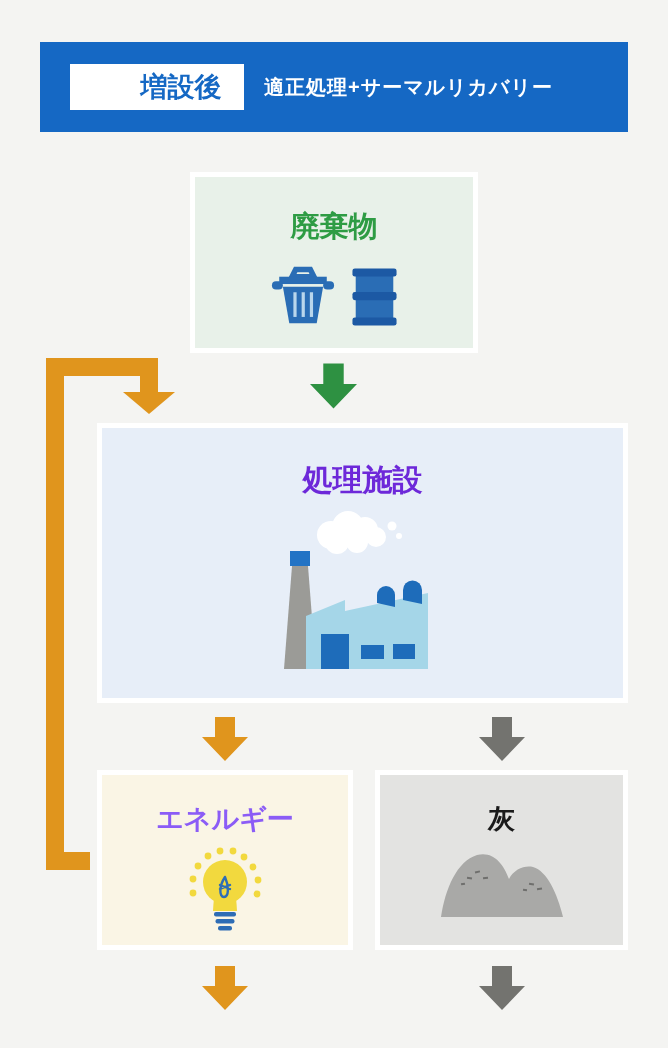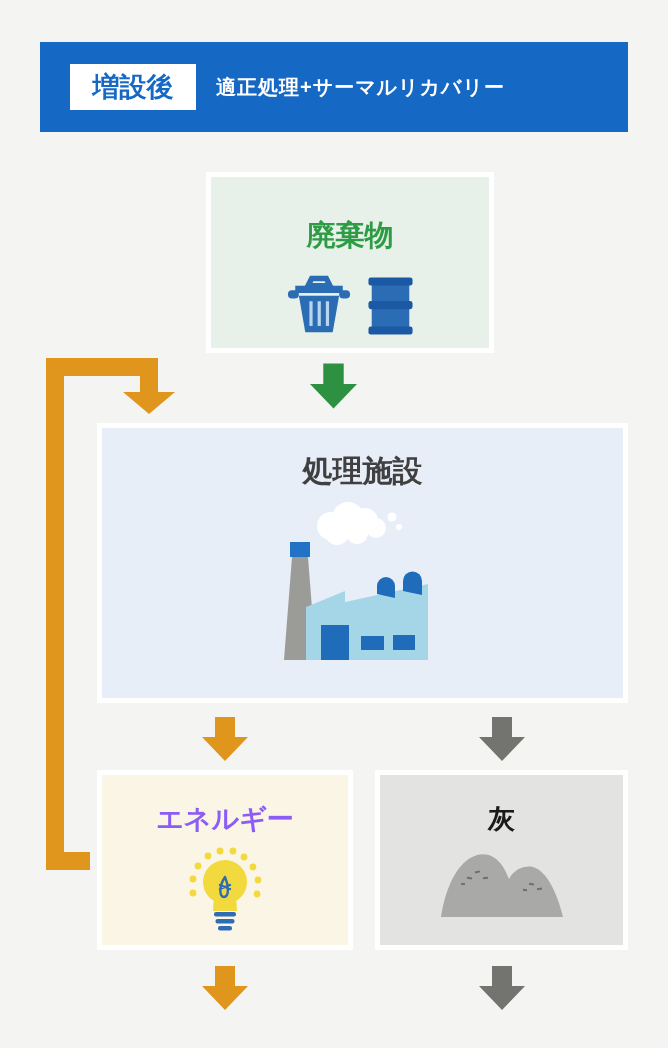--- a/index.html
+++ b/index.html
@@ -11,40 +11,40 @@
   .abs{position:absolute;}
 
   
   .header{
     left:40px;top:42px;width:588px;height:90px;background:#1568c4;
     display:flex;align-items:center;padding-left:30px;box-sizing:border-box;
   }
   .badge{
     width:126px;height:46px;background:#ffffff;color:#1568c4;
     display:flex;align-items:center;justify-content:center;
-    font-size:27px;font-weight:bold;flex:0 0 auto;
+    font-size:27px;font-weight:bold;flex:0 0 auto;padding-left:48px;
   }
   .header-title{
     color:#ffffff;font-size:20px;font-weight:bold;margin-left:20px;
     letter-spacing:1px;white-space:nowrap;
   }
 
   
   .node{
     box-sizing:border-box;border:5px solid #ffffff;
     display:flex;flex-direction:column;align-items:center;
   }
   .node-label{font-weight:bold;white-space:nowrap;}
 
-  .waste-box{left:206px;top:172px;width:288px;height:181px;background:#e8f1e9;justify-content:center;}
+  .waste-box{left:190px;top:172px;width:288px;height:181px;background:#e8f1e9;}
   .waste-box .node-label{color:#2e9c44;font-size:29px;margin-top:30px;}
   .waste-icons{display:flex;align-items:flex-end;gap:14px;margin-top:16px;}
 
   .facility-box{left:97px;top:423px;width:531px;height:280px;background:#e7eef8;}
-  .facility-box .node-label{color:#404040;font-size:30px;margin-top:23px;}
+  .facility-box .node-label{color:#6d28d9;font-size:30px;margin-top:32px;}
 
   .energy-box{left:97px;top:770px;width:256px;height:180px;background:#faf5e5;}
   .energy-box .node-label{color:#8b5cf6;font-size:27px;margin-top:26px;}
 
   .ash-box{left:375px;top:770px;width:253px;height:180px;background:#e3e3e1;}
   .ash-box .node-label{color:#1a1a1a;font-size:27px;margin-top:26px;}
 
   .arrow{display:block;}
 </style>
 </head>

